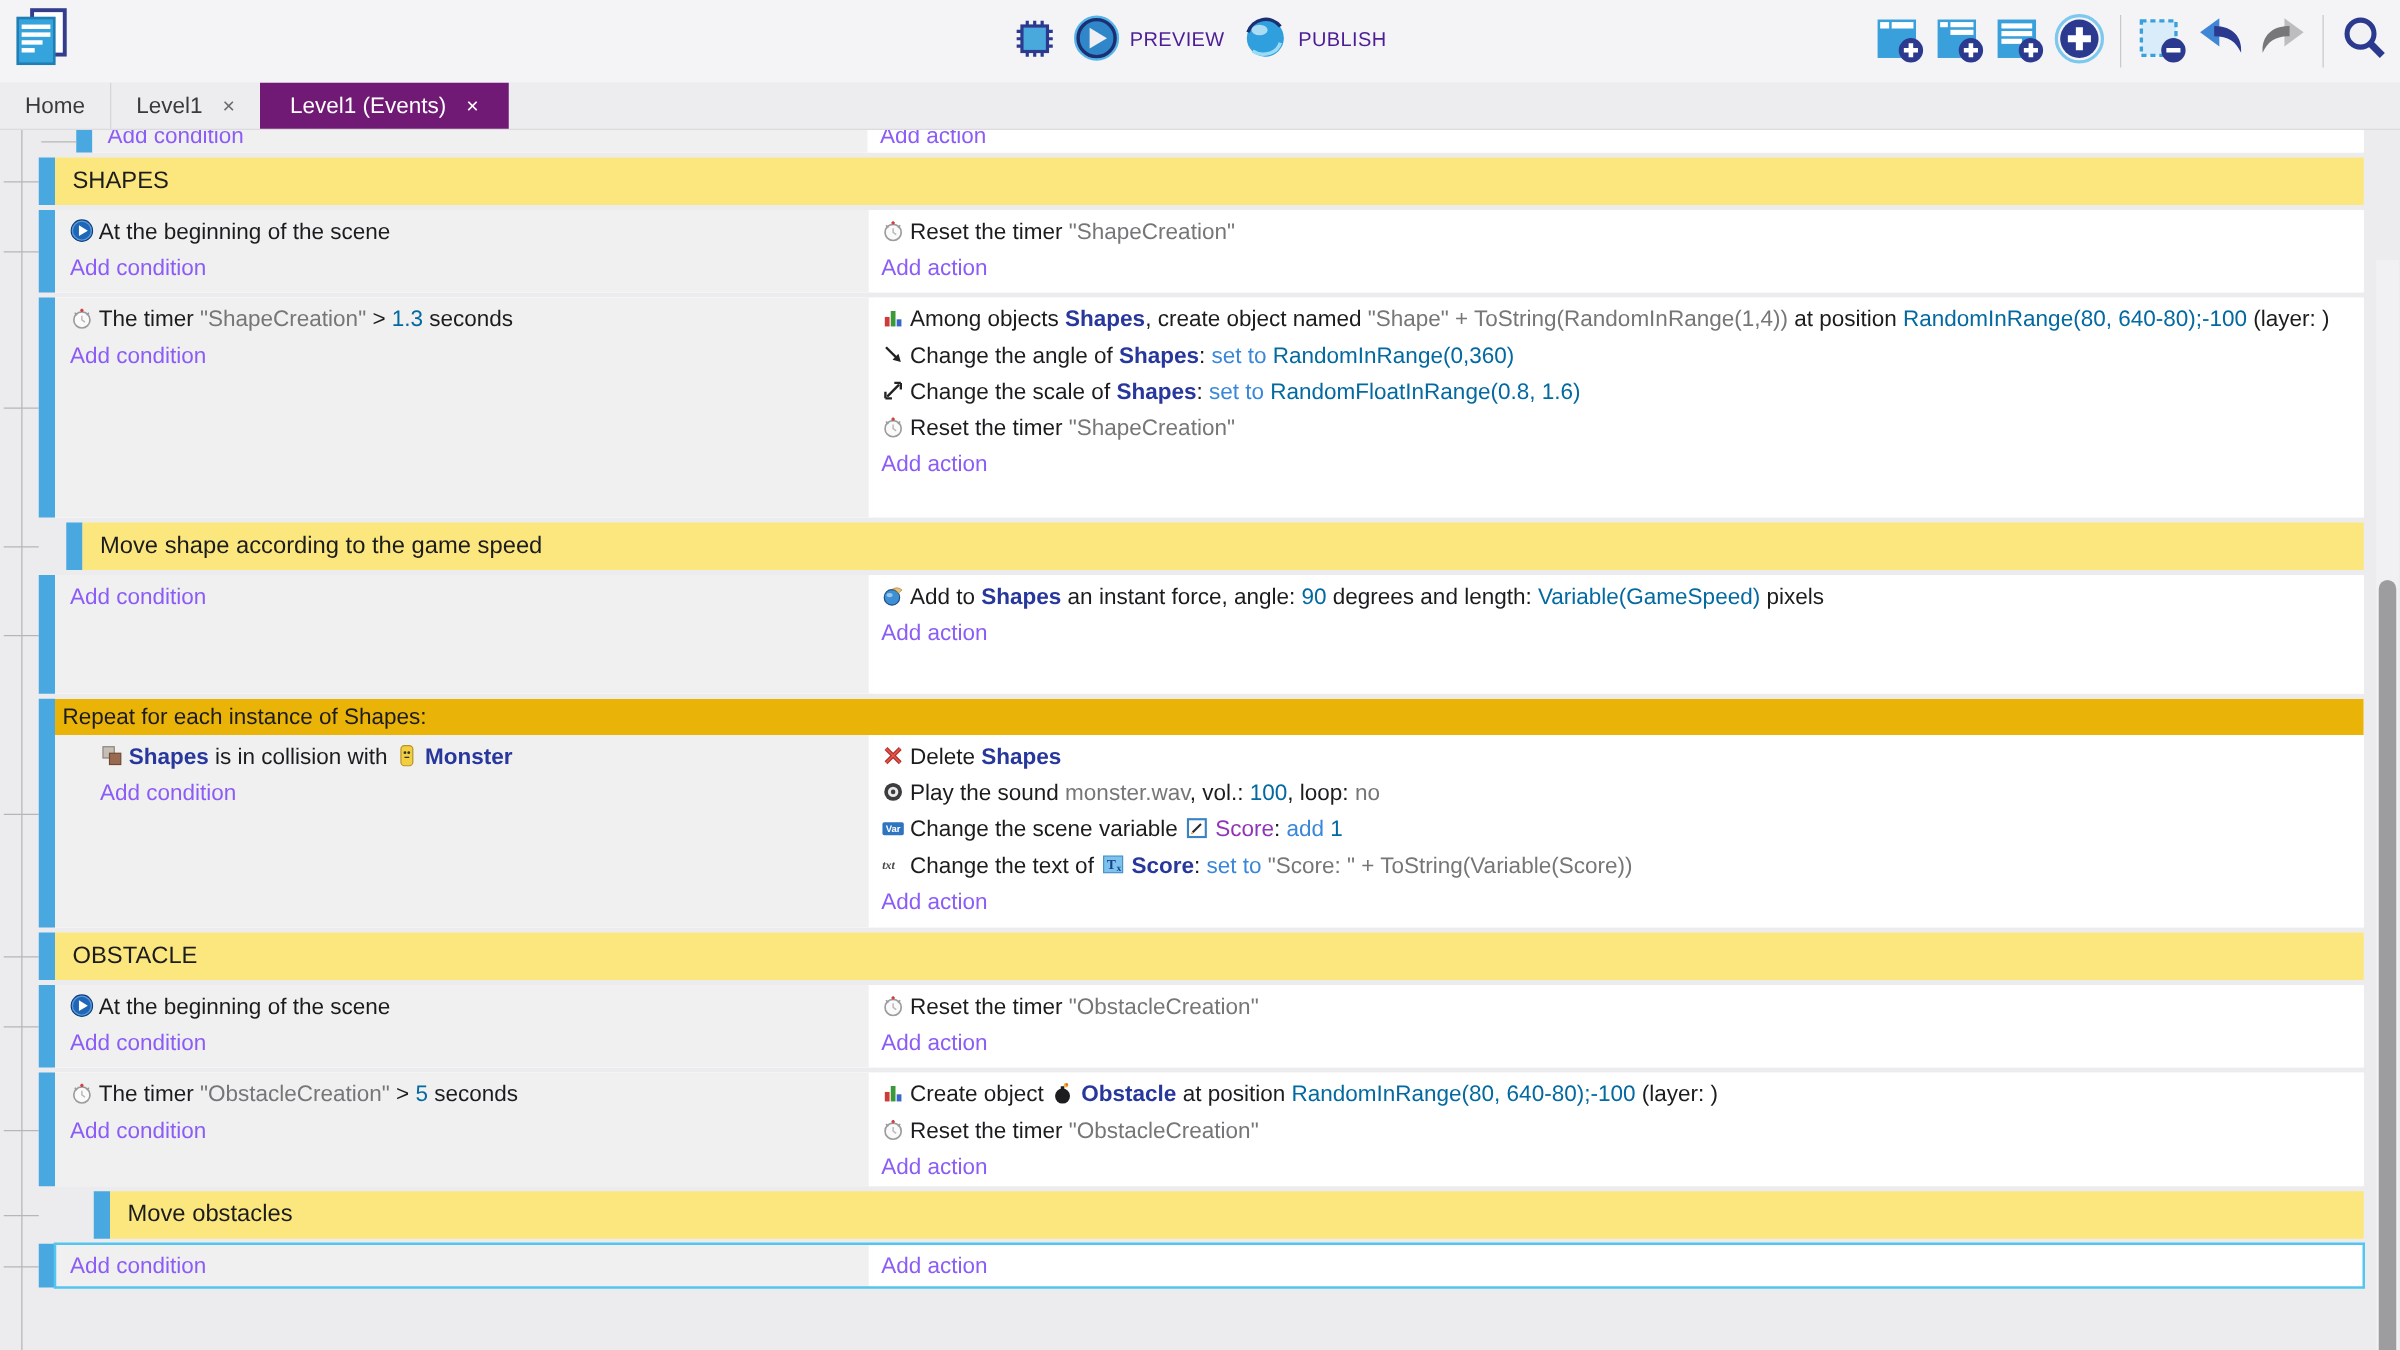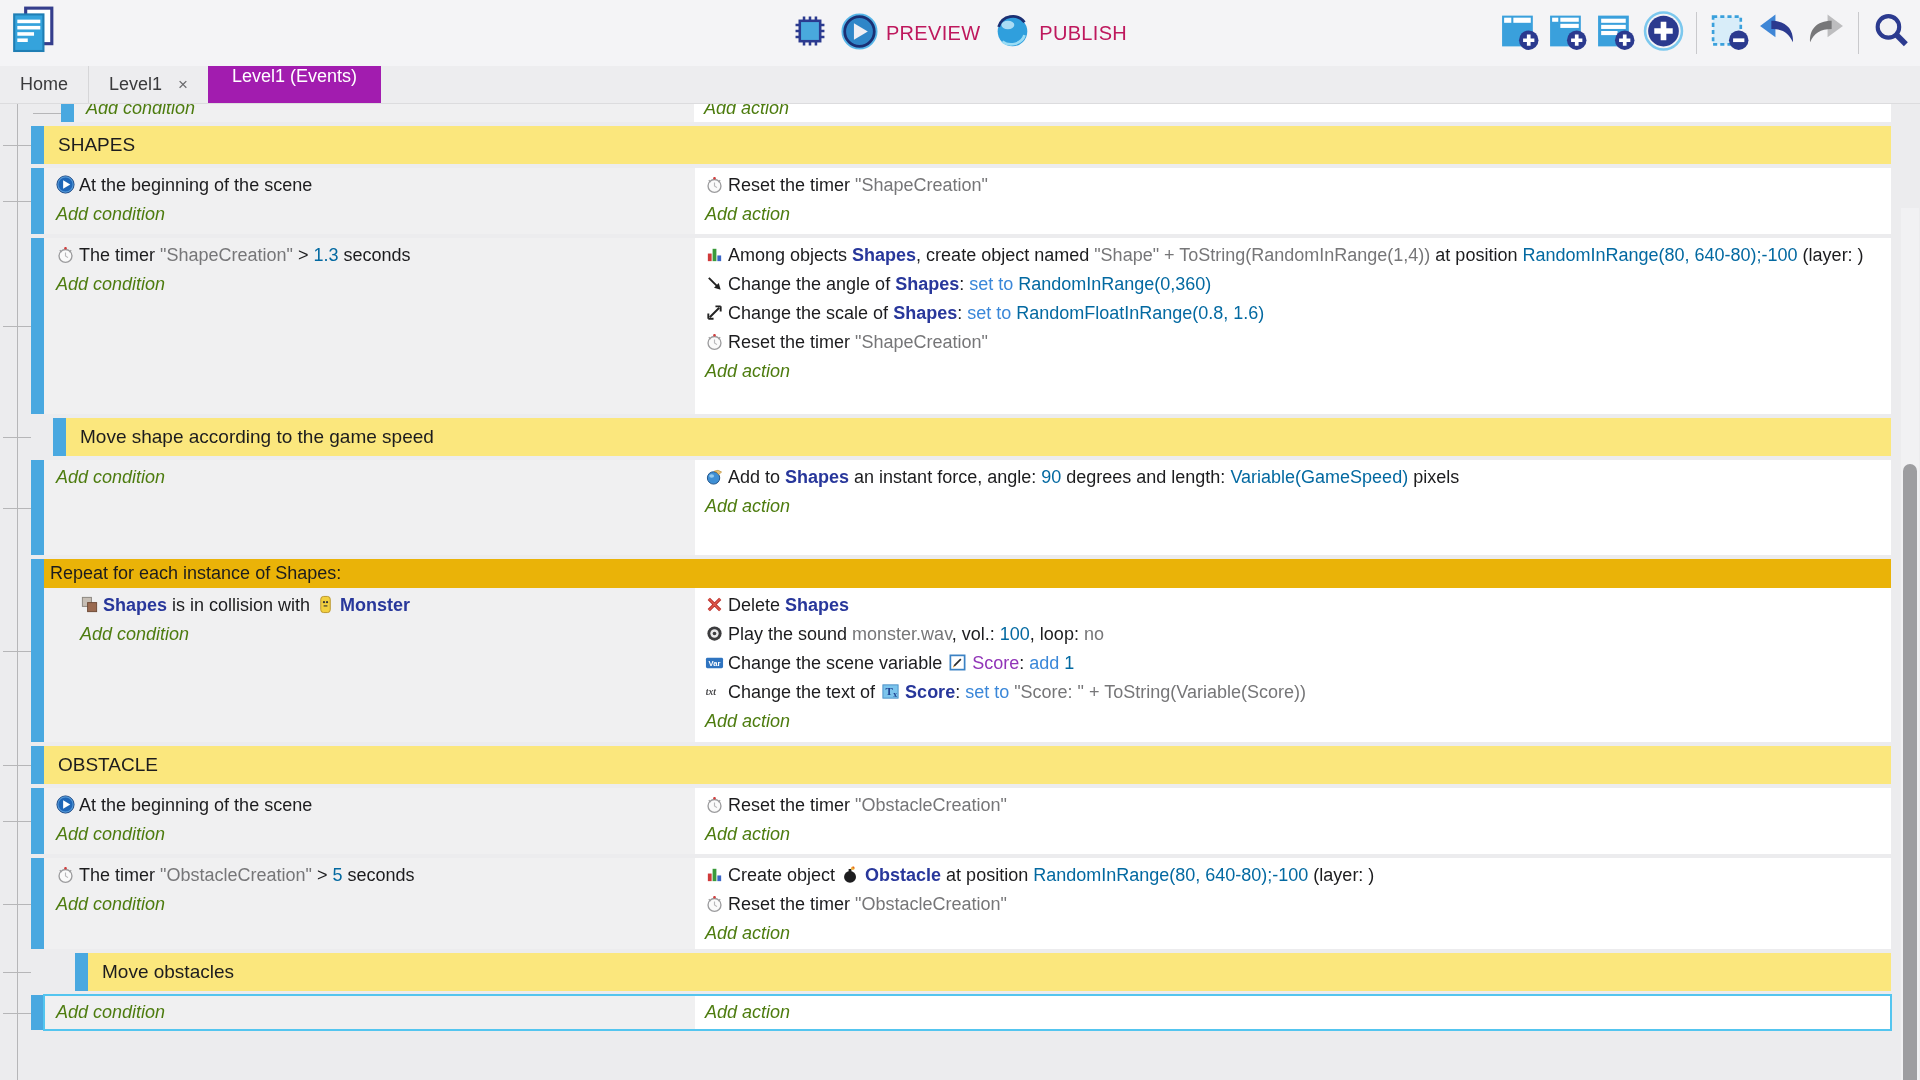--- a/index.html
+++ b/index.html
@@ -4,33 +4,33 @@
 <style>
   * { box-sizing: border-box; margin:0; padding:0; }
   html,body { width:1920px; height:1080px; overflow:hidden;
     font-family:"Liberation Sans", sans-serif; background:#ececee; }
 
   
   .topbar { position:relative; height:66px; background:#f4f4f6; }
   .applogo { position:absolute; left:10px; top:5px; width:46px; height:52px; }
   .center-tools { position:absolute; left:50%; top:0; transform:translateX(-50%);
     height:66px; display:flex; align-items:center; gap:14px; }
-  .tool-label { font-size:20px; color:#be185d; letter-spacing:.3px; }
+  .tool-label { font-size:16px; color:#4c1d95; letter-spacing:.3px; }
   .tbtn { display:flex; align-items:center; gap:8px; cursor:default; }
   .right-tools { position:absolute; right:8px; top:0; height:66px;
     display:flex; align-items:center; gap:7px; }
   .right-tools svg { width:41px; height:42px; }
   .vsep { width:1px; height:42px; background:#c9c9cc; margin:0 5px; }
 
   
   .tabbar { height:38px; background:#ededef; display:flex; border-bottom:1px solid #dcdcde; }
   .tab { display:flex; align-items:center; padding:0 20px; font-size:18px; color:#3a3a3c; gap:16px; }
   .tab + .tab { border-left:1px solid #d6d6d8; }
   .tab .x { font-size:17px; color:#6b6b6e; }
-  .tab.active { background:#a21caf; color:#ffffff; border-left:none; padding:0 24px;flex-direction:column; }
+  .tab.active { background:#701a75; color:#ffffff; border-left:none; padding:0 24px; }
   .tab.active .x { color:#ffffff; }
 
   
   .sheet { position:relative; height:976px; background:#ececee; }
   .treeline { position:absolute; left:17px; top:0; bottom:0; width:1px; background:#b6b6b8; }
   .rows { position:relative; }
 
   .erow { display:flex; margin-left:31px; width:1860px; margin-bottom:4px; position:relative; }
   .erow::before { content:""; position:absolute; left:-28px; top:50%; width:28px; height:1px; background:#b6b6b8; }
   .erow.indent { margin-left:61px; width:1830px; }
@@ -50,21 +50,21 @@
   .fe .cond { padding-left:36px; }
   .act { flex:1; background:#ffffff; padding:3px 14px 0 6px; }
 
   .line { font-size:18px; line-height:29px; color:#1c1c1e; }
   .seg { color:#1c1c1e; }
   .seg-g { color:#767678; }
   .seg-gr { color:#0369a1; }
   .seg-b { color:#3a87d9; }
   .seg-o { color:#28379b; font-weight:bold; }
   .seg-p { color:#9134b8; }
-  .seg-ph { color:#4d7c0f;font-style:italic; }
+  .seg-ph { color:#8b5cf6; }
   .ic { display:inline-block; width:20px; height:19px; vertical-align:-3px; margin-right:3px; }
   .ic svg { width:19px; height:19px; }
   .ic.mid { margin-left:1px; margin-right:4px; }
 
   
   .scrollbar { position:absolute; right:1px; top:104px; width:18px; height:976px; background:#f1f1f3; }
   .scroll-thumb { position:absolute; left:2px; width:14px; top:256px; height:716px; background:#9d9da0; border-radius:7px; }
 </style>
 </head>
 <body>

